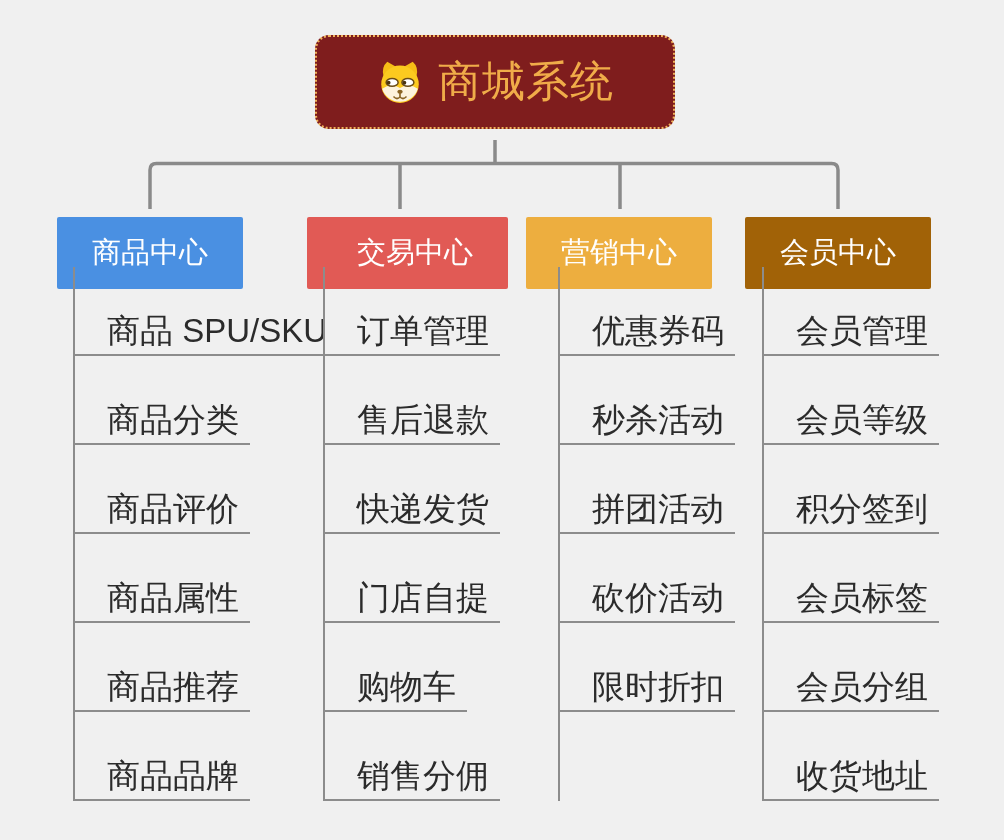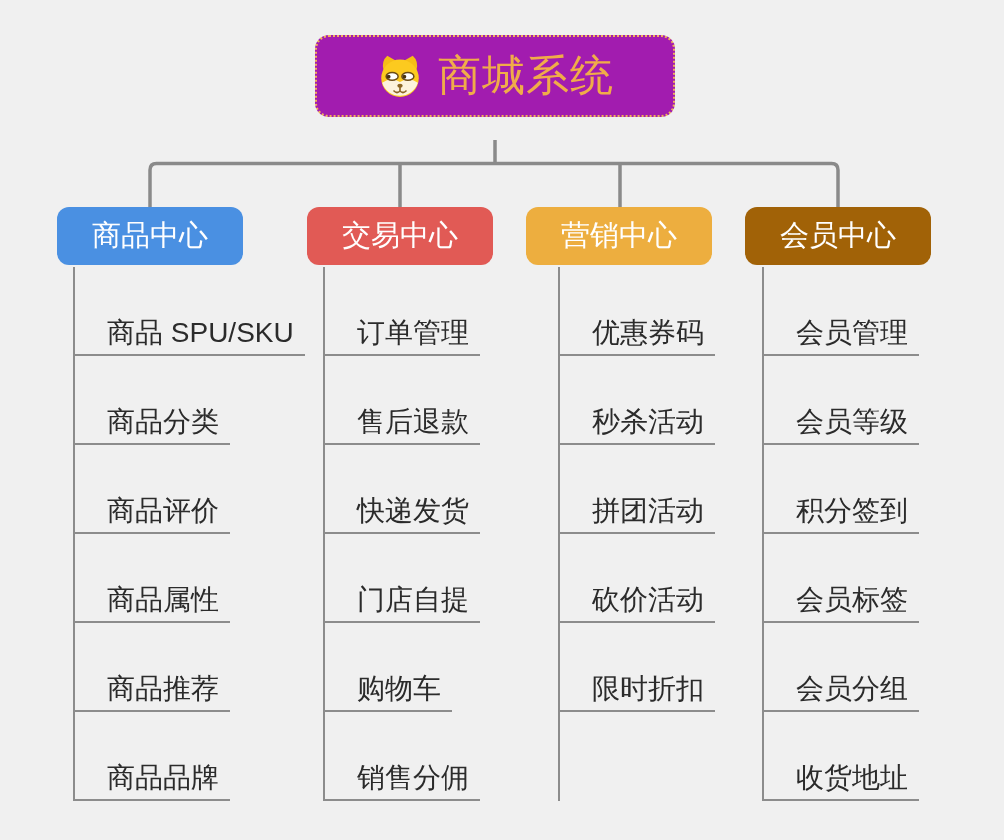--- a/index.html
+++ b/index.html
@@ -17,44 +17,44 @@
   svg.connectors {
     position: absolute;
     left: 0; top: 0;
     width: 1004px; height: 840px;
     pointer-events: none;
   }
   
   .root-node {
     position: absolute;
     left: 315px; top: 35px;
-    width: 360px; height: 82px;
-    background: #a21caf;
+    width: 360px; height: 94px;
+    background: #7f1d1d;
     border: 2px dotted #f0b35a;
     border-radius: 14px;
     box-sizing: border-box;
     display: flex;
     align-items: center;
     justify-content: center;
     gap: 14px;
     cursor: pointer;
   }
   .root-node .dog-icon { width: 48px; height: 48px; flex: 0 0 auto; }
   .root-label {
     font-size: 43px;
     font-weight: 500;
     letter-spacing: 1px;
     white-space: nowrap;
   }
   
   .branch {
     position: absolute;
-    top: 207px;
-    width: 186px; height: 58px;
-    border-radius: 12px;
+    top: 217px;
+    width: 186px; height: 72px;
+    border-radius: 2px;
     color: #ffffff;
     font-size: 29px;
     display: flex;
     align-items: center;
     justify-content: center;
     white-space: nowrap;
     cursor: pointer;
   }
   .b0 { left: 57px; }
   .b1 { left: 307px; }
@@ -77,21 +77,21 @@
   .c2 { left: 543px; margin-left: 15px; }
   .c3 { left: 762px; }
   .item {
     box-sizing: border-box;
     height: 89px;
     width: max-content;
     display: flex;
     align-items: flex-end;
     padding: 0 11px 5px 34px;
     border-bottom: 2px solid #8c8c8c;
-    font-size: 28px;
+    font-size: 33px;
     color: #2b2b2b;
     line-height: 1.1;
     white-space: nowrap;
     cursor: pointer;
   }
 </style>
 </head>
 <body>
 
 <div class="canvas">
@@ -115,21 +115,21 @@
       <ellipse cx="42.5" cy="32.5" rx="8" ry="5.2" fill="#ffffff" stroke="#6b4c16" stroke-width="2"></ellipse>
       <circle cx="16.8" cy="33" r="2.6" fill="#4a3310"></circle>
       <circle cx="37.8" cy="33" r="2.6" fill="#4a3310"></circle>
       <ellipse cx="32" cy="45" rx="3.6" ry="2.6" fill="#8a6524"></ellipse>
       <path d="M32 46 V52 M24 52 Q28 56 32 52 Q36 56 40 52" stroke="#8a6524" stroke-width="2.2" fill="none" stroke-linecap="round"></path>
     </svg>
     <span class="root-label" style="color: rgb(240, 172, 73);">商城系统</span>
   </div>
 
   <div class="branch b0" style="background: rgb(74, 144, 226);">商品中心</div>
-  <div class="branch b1" style="background: rgb(225, 90, 85);">交易中心</div>
+  <div class="branch b1" style="background: rgb(225, 90, 85); padding-left: 15px;">交易中心</div>
   <div class="branch b2" style="background: rgb(237, 174, 63);">营销中心</div>
   <div class="branch b3" style="background: #a16207;">会员中心</div>
 
   <div class="col c0">
     <div class="item">商品 SPU/SKU</div>
     <div class="item">商品分类</div>
     <div class="item">商品评价</div>
     <div class="item">商品属性</div>
     <div class="item">商品推荐</div>
     <div class="item">商品品牌</div>

